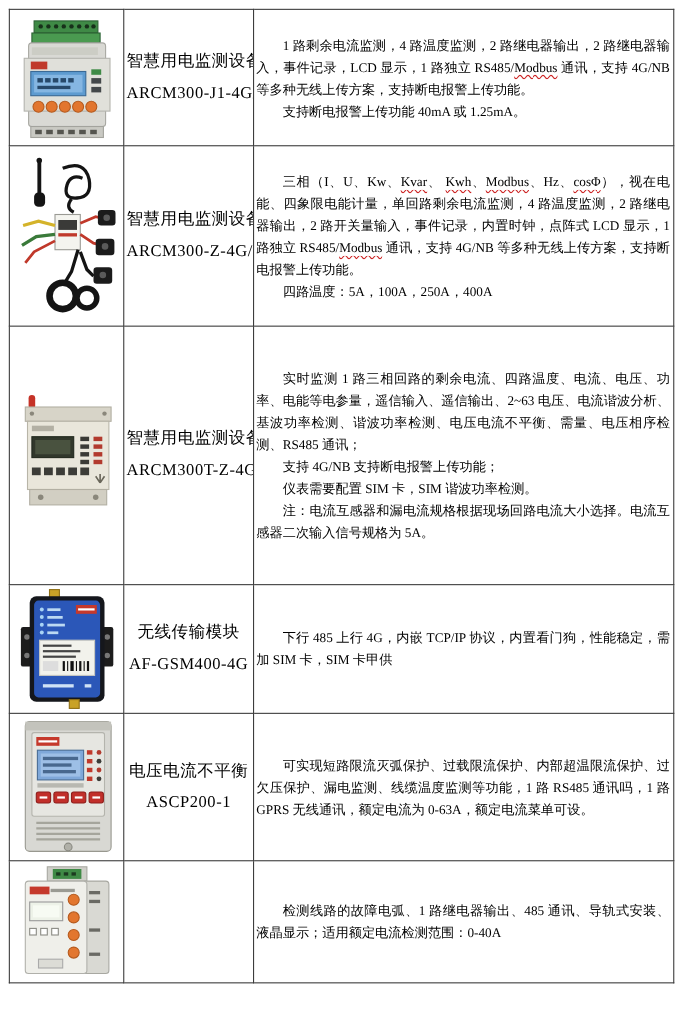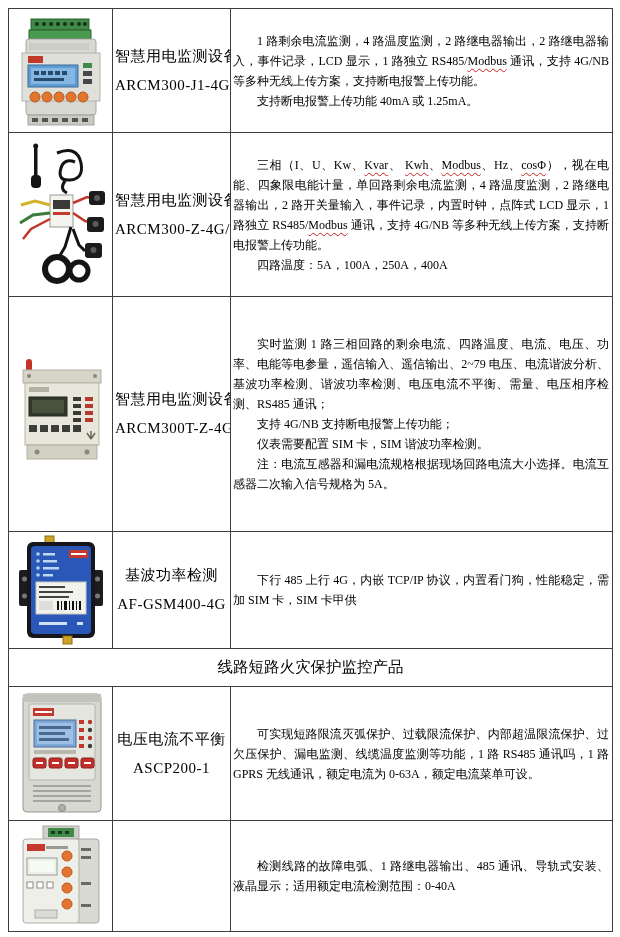--- a/index.html
+++ b/index.html
@@ -195,21 +195,21 @@
       <rect x="14" y="92" width="70" height="14" fill="#d2cfc3" stroke="#b2afa3"></rect>
       <circle cx="24" cy="99" r="2.5" fill="#8a877b"></circle>
               <circle cx="74" cy="99" r="2.5" fill="#8a877b"></circle>
     </svg>
   </td>
   <td class="name-cell">
     <div class="pname">智慧用电监测设备</div>
     <div class="pmodel">ARCM300T-Z-4G/NB</div>
   </td>
   <td class="desc-cell">
-    <p>实时监测 1 路三相回路的剩余电流、四路温度、电流、电压、功率、电能等电参量，遥信输入、遥信输出、2~79 电压、电流谐波分析、基波功率检测、谐波功率检测、电压电流不平衡、需量、电压相序检测、RS485 通讯；</p>
+    <p>实时监测 1 路三相回路的剩余电流、四路温度、电流、电压、功率、电能等电参量，遥信输入、遥信输出、2~63 电压、电流谐波分析、基波功率检测、谐波功率检测、电压电流不平衡、需量、电压相序检测、RS485 通讯；</p>
     <p>支持 4G/NB 支持断电报警上传功能；</p>
     <p>仪表需要配置 SIM 卡，SIM 谐波功率检测。</p>
     <p>注：电流互感器和漏电流规格根据现场回路电流大小选择。电流互感器二次输入信号规格为 5A。</p>
   </td>
 </tr>
 
 <tr class="r4">
   <td class="img-cell">
     <svg width="88" height="112" viewBox="0 0 88 112">
       <rect x="28" y="2" width="9" height="8" fill="#c9a227" stroke="#8f6f16"></rect>
@@ -252,31 +252,28 @@
               </g>
       <rect x="22" y="67" width="14" height="9" fill="#ddd"></rect>
       <g fill="#cfe2f5">
                 <rect x="22" y="88" width="28" height="3"></rect>
                 <rect x="60" y="88" width="6" height="3"></rect>
               </g>
       <rect x="46" y="102" width="9" height="8" fill="#c9a227" stroke="#8f6f16"></rect>
     </svg>
   </td>
   <td class="name-cell">
-    <div class="pname">基波功率检测</div>
+    <div class="pname">无线传输模块</div>
     <div class="pmodel">AF-GSM400-4G</div>
   </td>
   <td class="desc-cell">
     <p>下行 485 上行 4G，内嵌 TCP/IP 协议，内置看门狗，性能稳定，需加 SIM 卡，SIM 卡甲供</p>
   </td>
 </tr>
 
-<tr class="r5">
-  <td class="section-cell" colspan="3">线路短路火灾保护监控产品</td>
-</tr>
 
 <tr class="r6">
   <td class="img-cell">
     <svg width="92" height="128" viewBox="0 0 92 128">
       <rect x="8" y="4" width="78" height="118" rx="4" fill="#d8d8d3" stroke="#98988f"></rect>
       <rect x="8" y="4" width="78" height="8" fill="#c3c3bc"></rect>
       <rect x="14" y="14" width="66" height="76" rx="2" fill="#e6e6e1" stroke="#b4b4ad"></rect>
       <rect x="18" y="18" width="21" height="8" fill="#c5392c"></rect>
               <rect x="20" y="21" width="17" height="2" fill="#fff"></rect>
       <rect x="19" y="30" width="42" height="27" fill="#7fa8d9" stroke="#4a6e96"></rect>

